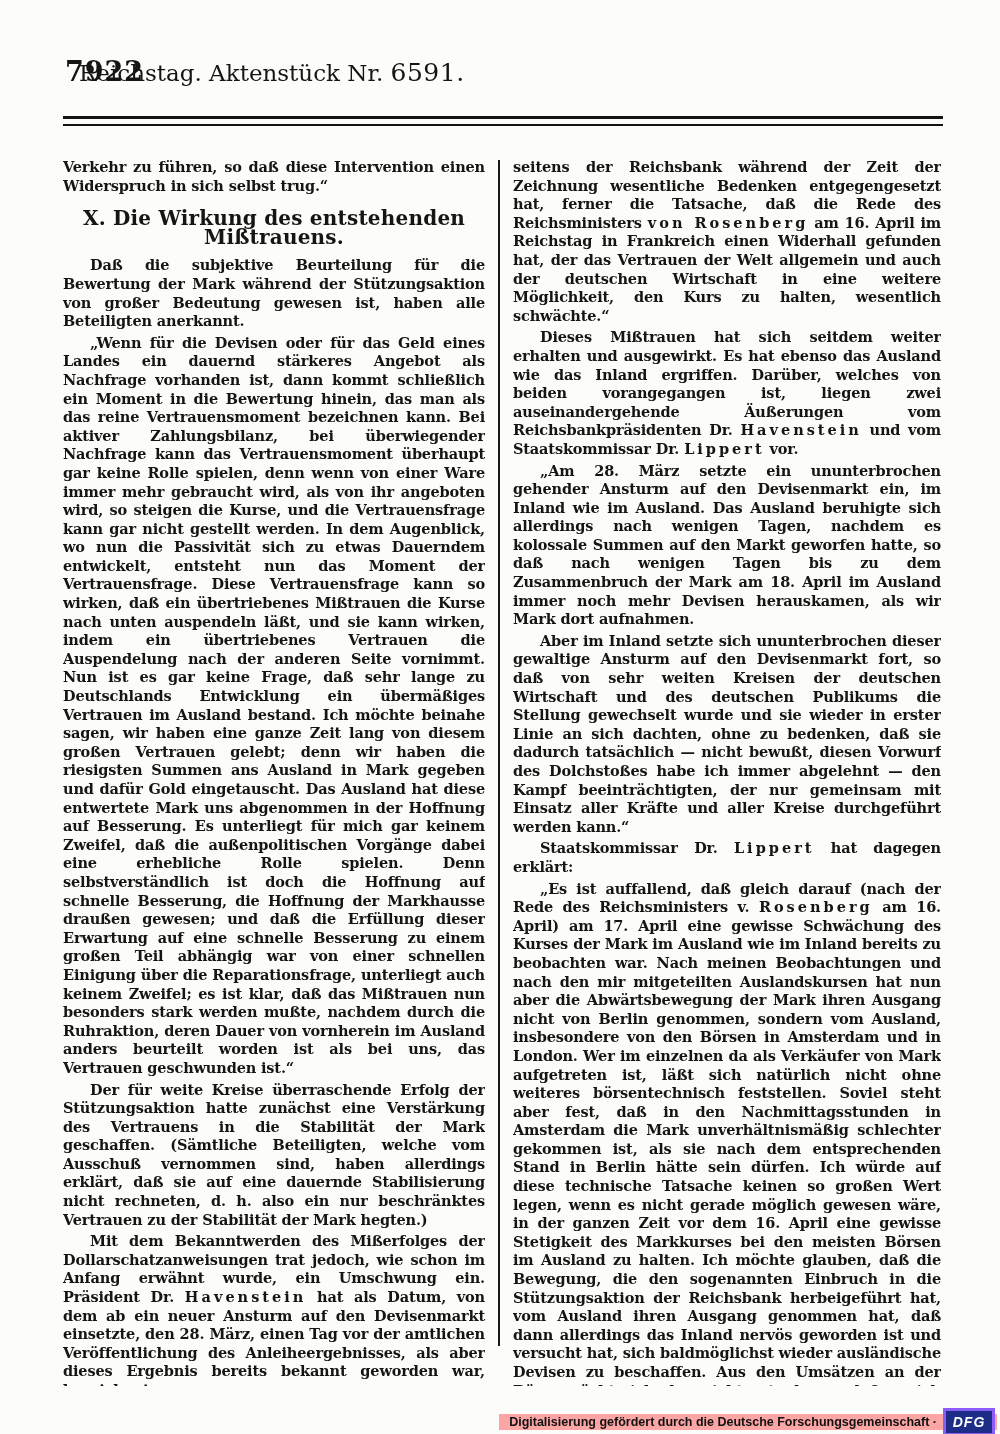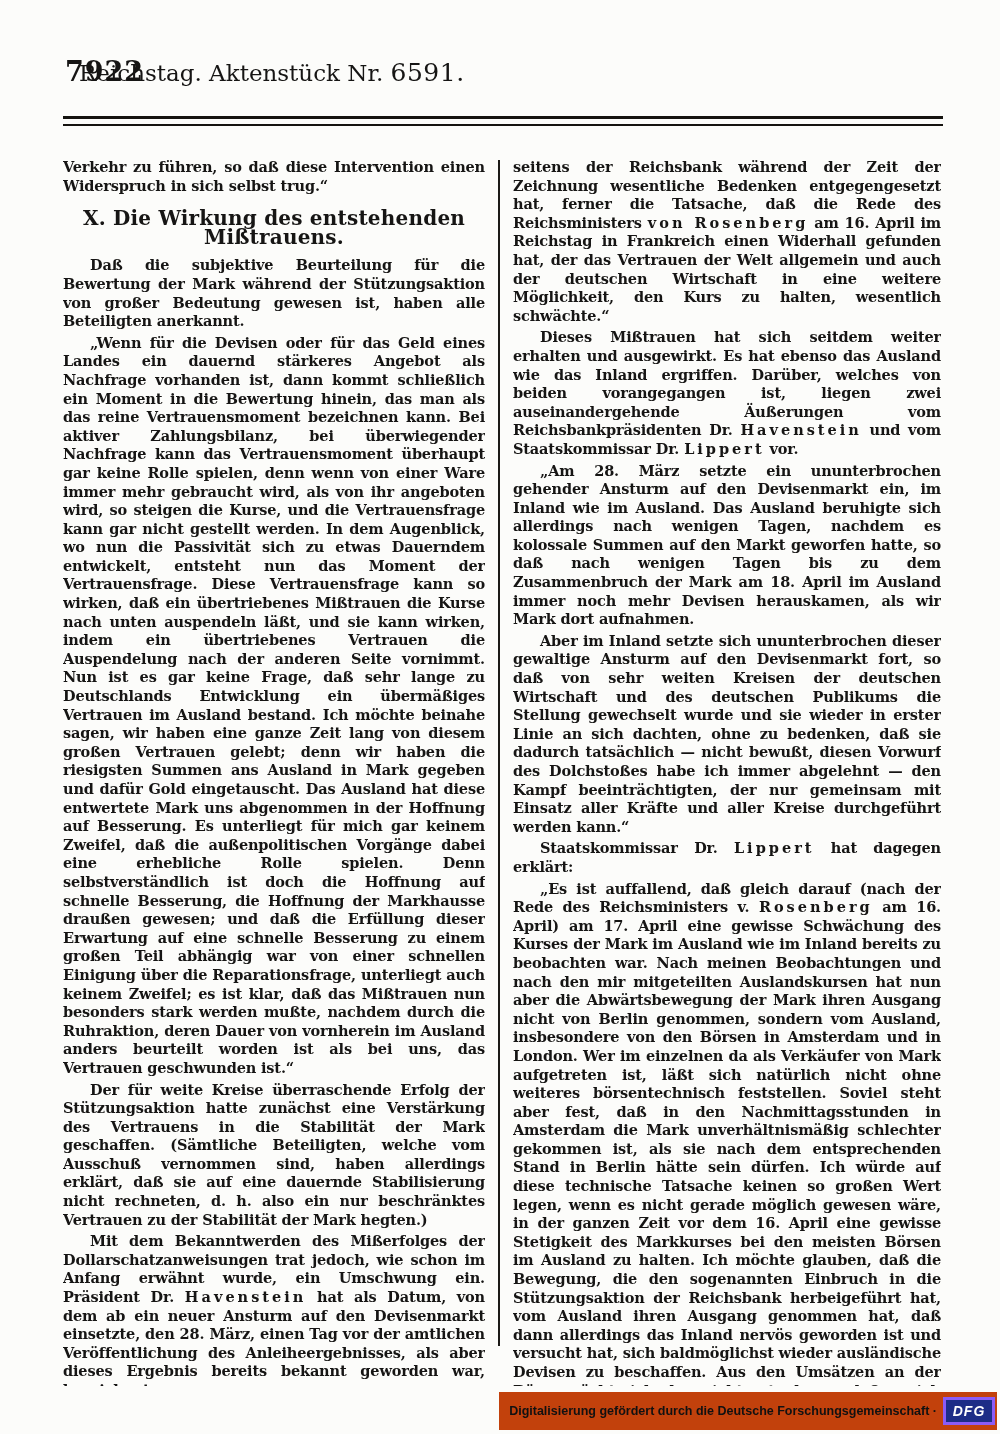--- a/index.html
+++ b/index.html
@@ -46,23 +46,23 @@
   }
   .col p{margin:0 0 3px 0;text-indent:27px;}
   .col p.continuation{text-indent:0;}
   .col p.heading{
     text-align:center;text-indent:0;
     font-size:20px;margin:14px 0 10px 0;letter-spacing:.2px;
   }
   .spaced{letter-spacing:3px;}
   
   .footer{
-    position:absolute;right:3px;bottom:4px;height:38px;
+    position:absolute;right:3px;bottom:4px;height:16px;
     display:flex;align-items:center;gap:6px;
-    background:#c2410c;padding:0 2px 0 10px;
+    background:#fca5a5;padding:0 2px 0 10px;
   }
   .footer-credit{
     font-family:"Liberation Sans", sans-serif;
     font-size:12.5px;font-weight:bold;color:#111;
   }
   .dfg-logo{
     width:46px;height:22px;
     display:flex;align-items:center;justify-content:center;
     color:#fff;
     font-family:"Liberation Sans", sans-serif;

